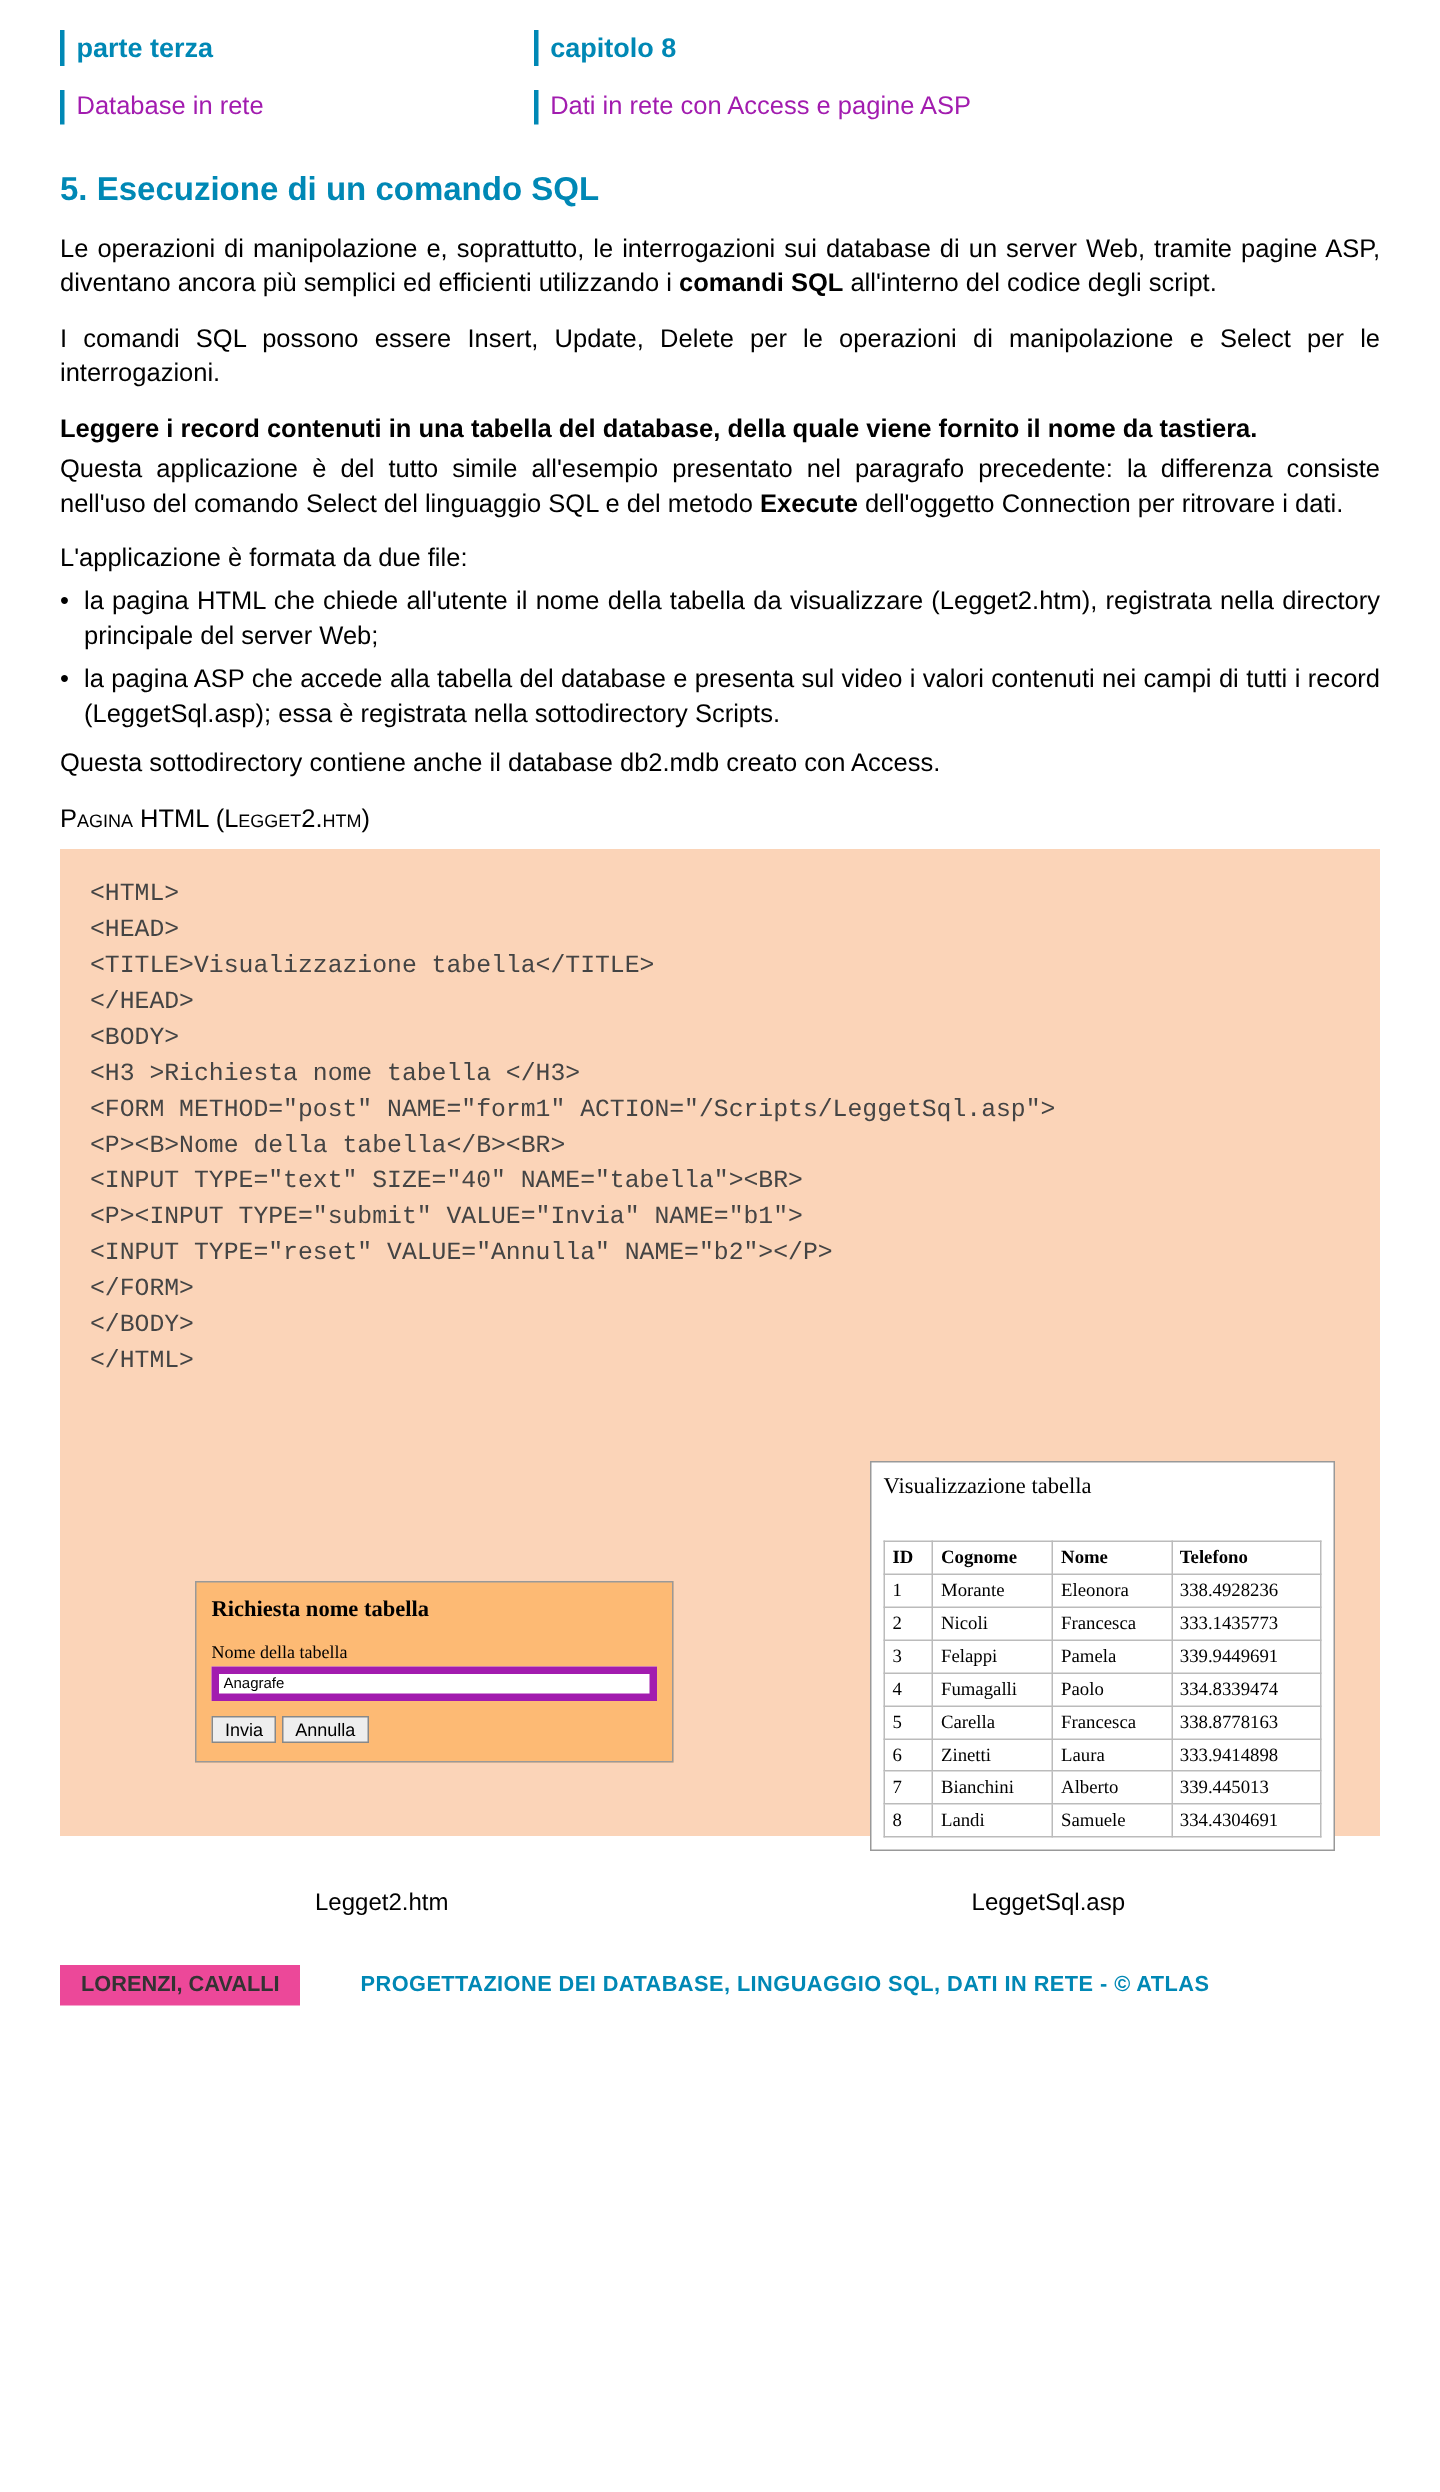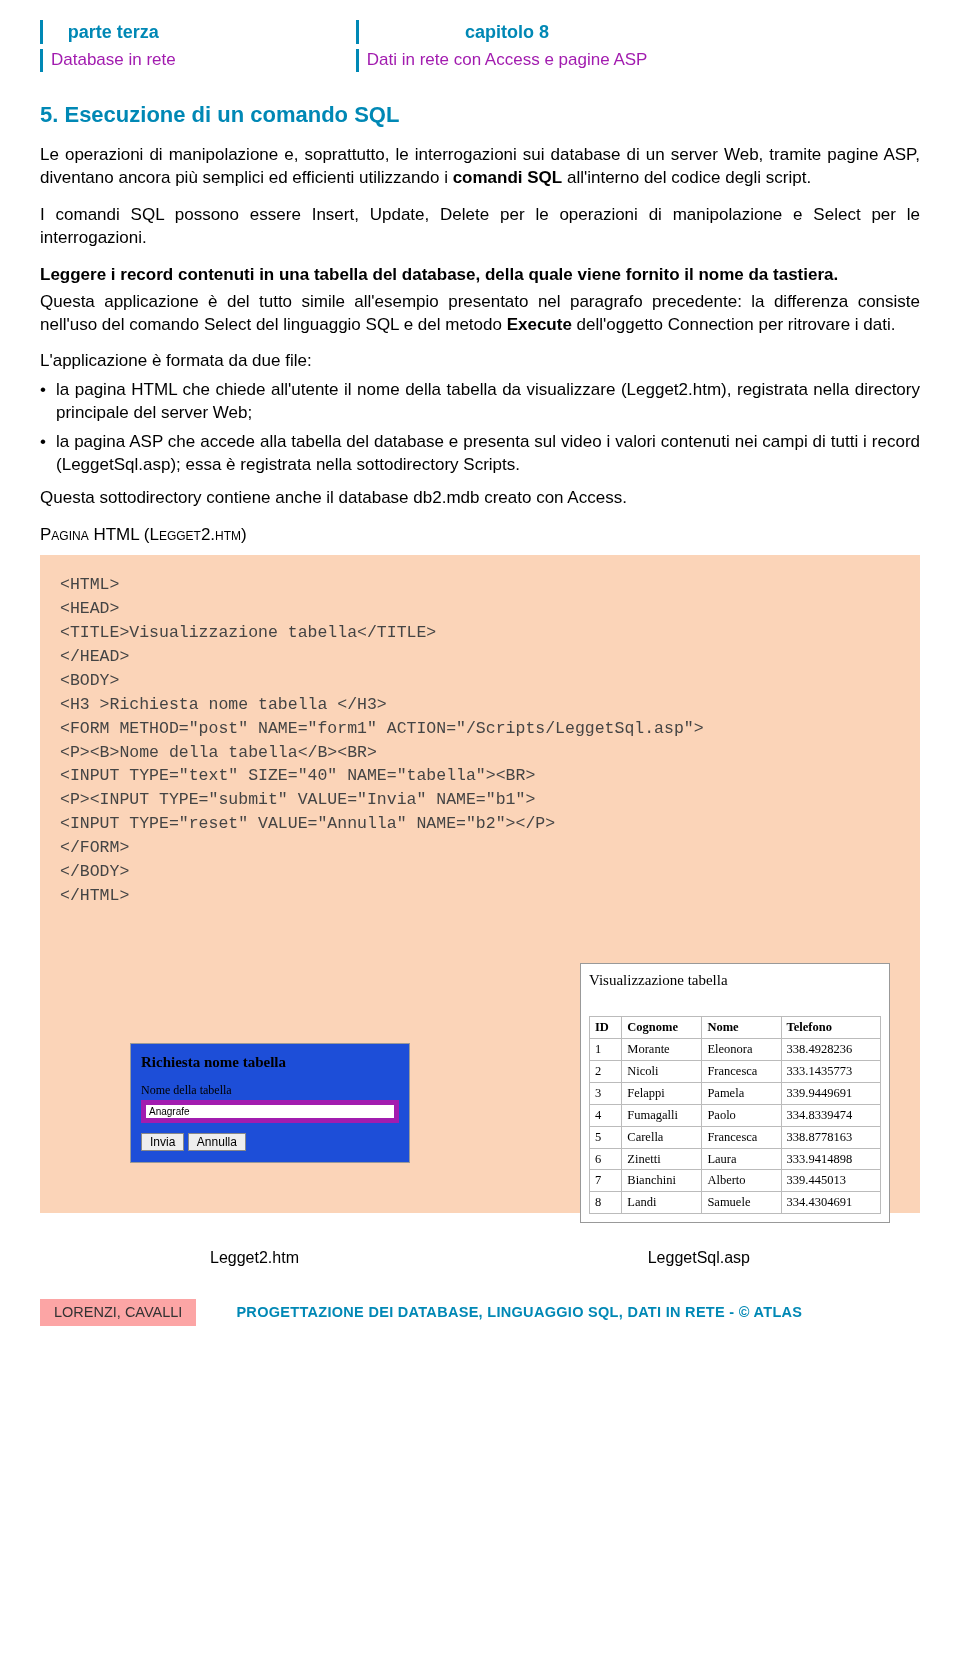--- a/index.html
+++ b/index.html
@@ -20,22 +20,21 @@
     gap: 180px;
     margin-bottom: 28px;
   }
   .hdr-block { }
   .hdr-top {
     color: #0088b5;
     font-weight: bold;
     font-size: 18px;
     border-left: 3px solid #0088b5;
     padding-left: 8px;
-    margin-bottom: 5px;
-    text-align: center;
+    margin-bottom: 16px;
   }
   .hdr-bottom {
     color: #a21caf;
     font-size: 17px;
     border-left: 3px solid #0088b5;
     padding-left: 8px;
   }
   .section-title {
     color: #0088b5;
     font-weight: bold;
@@ -85,23 +84,23 @@
   }
   .screenshots {
     display: flex;
     justify-content: space-between;
     align-items: flex-start;
     margin-top: -260px;
     padding-left: 90px;
     padding-right: 30px;
   }
   .form-shot {
-    background: #1d4ed8;
+    background: #fdba74;
     border: 1px solid #999;
-    width: 280px;
+    width: 319px;
     padding: 8px 10px 10px 10px;
     font-family: "Times New Roman", serif;
     font-size: 14px;
     margin-top: 80px;
   }
   .form-shot .fs-title {
     font-weight: bold;
     font-size: 15px;
     margin-bottom: 10px;
   }
@@ -156,23 +155,23 @@
     margin-top: 24px;
     margin-bottom: 30px;
     font-size: 16px;
   }
   .footer {
     display: flex;
     align-items: center;
     font-size: 14.5px;
   }
   .footer-author {
-    background: #fca5a5;
+    background: #ec4899;
     padding: 4px 14px;
-    font-weight: normal;
+    font-weight: bold;
     color: #333;
   }
   .footer-title {
     color: #0088b5;
     font-weight: bold;
     margin-left: 40px;
     letter-spacing: 0.3px;
   }
 </style>
 </head>

